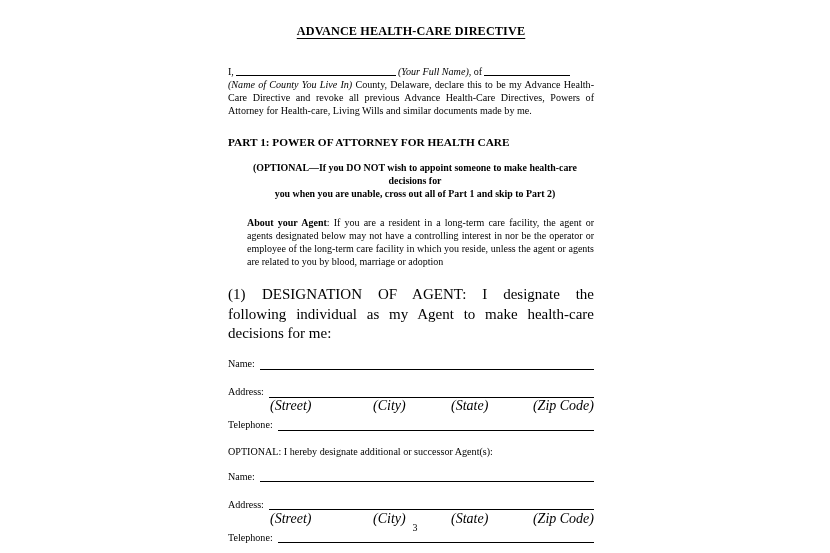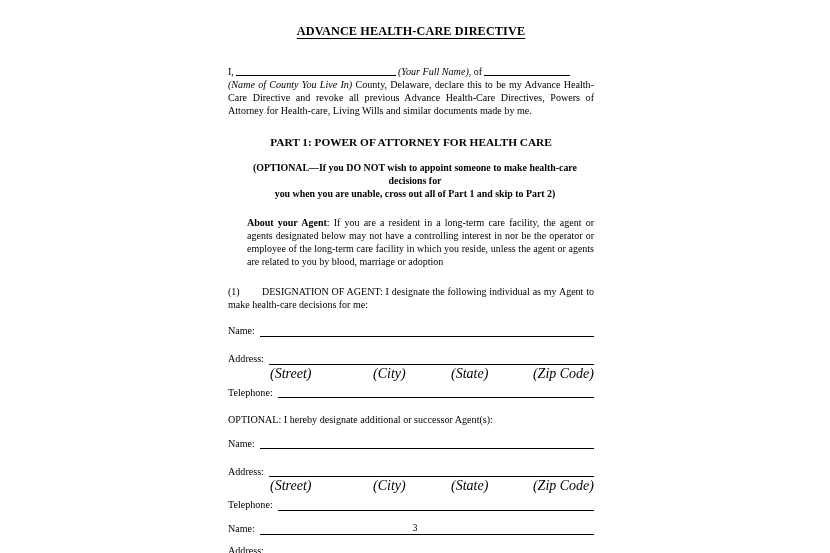--- a/index.html
+++ b/index.html
@@ -54,21 +54,21 @@
     vertical-align: baseline;
     height: 9px;
     margin: 0 2px -1px 2px;
   }
   .blank-name { width: 160px; }
   .blank-county { width: 86px; }
   .ital { font-style: italic; }
 
   
   .part-heading {
-    text-align: center;
+    text-align: left;
     font-weight: bold;
     font-size: 11.3px;
     margin: 0 0 11px 0;
     line-height: 1.2;
   }
   .optional-note {
     text-align: center;
     font-weight: bold;
     font-size: 9.9px;
     line-height: 1.32;
@@ -80,21 +80,21 @@
     margin: 12px 0 17px 0;
     padding-left: 19px;
     font-size: 10.0px;
     line-height: 1.31;
     text-align: justify;
   }
   .about-block b { font-weight: bold; }
 
   
   .designation {
-    font-size: 10px;
+    font-size: 15px;
     line-height: 1.31;
     text-align: justify;
     margin: 0 0 14px 0;
   }
   .desig-num { display: inline-block; width: 34px; }
 
   
   .field-row {
     display: flex;
     align-items: center;

